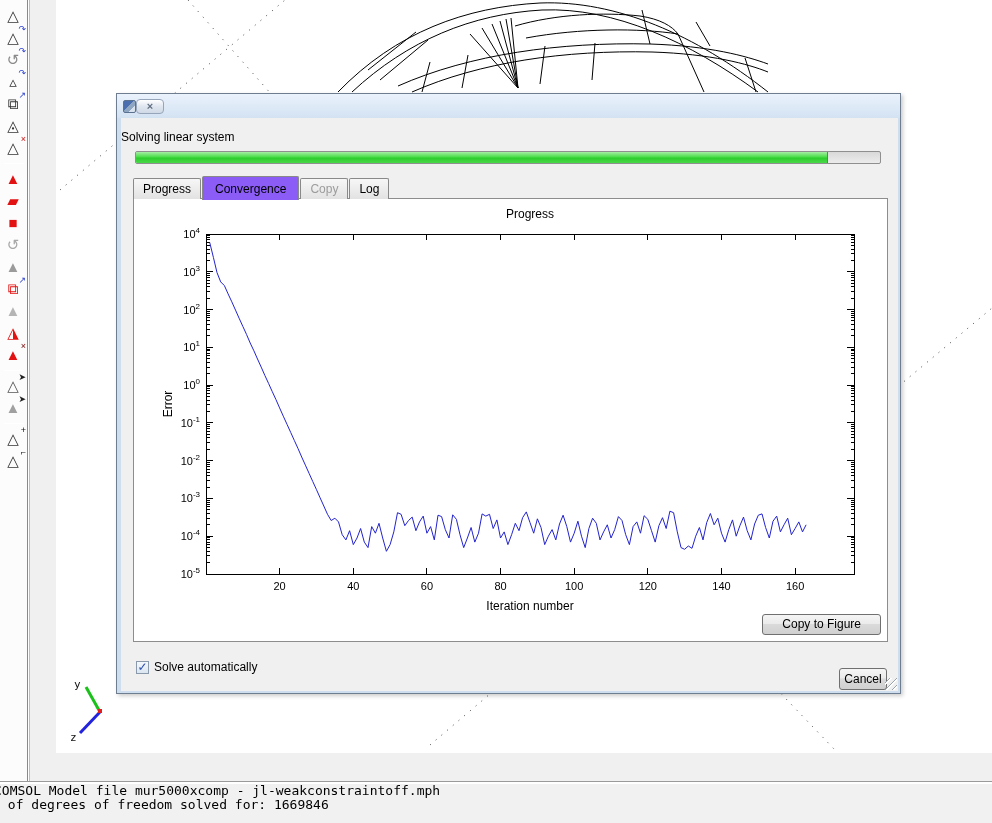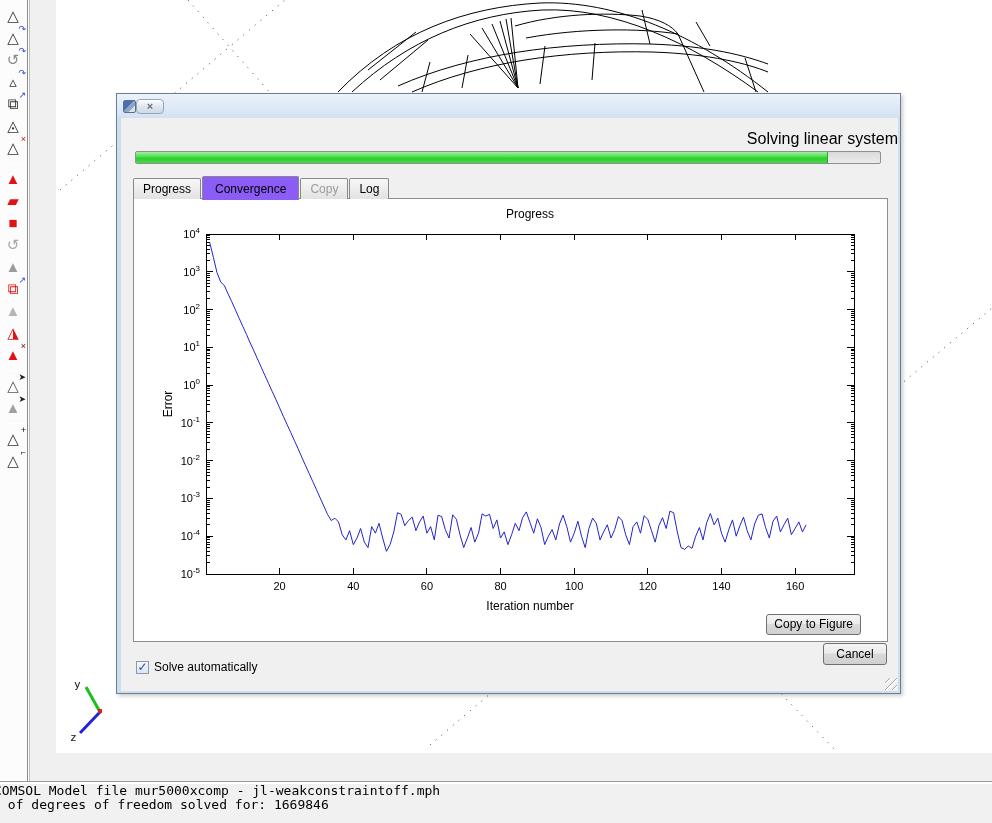--- a/index.html
+++ b/index.html
@@ -35,39 +35,39 @@
               background:linear-gradient(#eaf2fc,#d3e2f2); }
   .dlg-icon { width:13px; height:13px; border-radius:2px; flex:0 0 auto;
               background:linear-gradient(135deg,#4a6db0 0 45%, #8fa6c2 45% 70%, #d8e2ee 70%);
               border:1px solid #5a718f; }
   .dlg-title { flex:1; font-size:12px; color:#39475a; padding-left:6px; }
   .close-btn { width:28px; height:15px; border:1px solid #97a5bb; border-radius:4px;
                background:linear-gradient(#ffffff,#dfe6ef 50%,#cfd9e6);
                color:#5f6e80; font-size:11px; font-weight:bold; line-height:13px; text-align:center; cursor:default; }
   .client { position:absolute; left:4px; top:24px; width:777px; height:573px; background:#f0f0f0; }
 
-  .solve-status { position:absolute; left:0; top:12px; width:100%; text-align:right; font-size:16px; color:#000; }
+  .solve-status { position:absolute; left:0; top:12px; width:100%; text-align:left; font-size:12px; color:#000; }
   .pbar { position:absolute; left:14px; top:33px; width:746px; height:13px;
           border:1px solid #8f8f8f; border-radius:2px; background:linear-gradient(#d9d9d9,#ececec); overflow:hidden; }
   .pb-fill { height:100%; background:linear-gradient(#a5eea5,#4ade4a 45%,#2ecc2e 55%,#49d949); border-right:1px solid #2aa82a; }
 
   .tabs { position:absolute; left:12px; top:58px; height:23px; display:flex; align-items:flex-end; z-index:2; }
   .tab { font-size:12px; color:#000; padding:3px 9px 3px 9px; border:1px solid #898989; border-bottom:none;
          background:linear-gradient(#f7f7f7,#e2e2e2); margin-right:1px; cursor:default; border-radius:2px 2px 0 0; }
   .tab.active { background:#8b5cf6; padding:5px 12px 4px 12px; margin-bottom:-1px; position:relative; z-index:3; }
   .tab.disabled { color:#9c9c9c; }
 
   .panel { position:absolute; left:12px; top:80px; width:755px; height:444px; background:#ffffff; border:1px solid #8d8d8d; }
   .plot-title { position:absolute; left:72px; top:8px; width:648px; text-align:center; font-size:12px; color:#000; }
   .chart-svg { position:absolute; left:0; top:24px; }
-  .copy-btn { position:absolute; right:26px; bottom:6px; height:21px; padding:0 7px; font-size:12px; line-height:19px; }
+  .copy-btn { position:absolute; right:6px; bottom:6px; height:21px; padding:0 19px; font-size:12px; line-height:19px; }
 
   .btn { border:1px solid #707070; border-radius:3px; color:#000; text-align:center; cursor:default;
          background:linear-gradient(#f5f5f5,#ebebeb 45%,#dadada 50%,#d0d0d0); }
-  .cancel-btn { position:absolute; right:11px; bottom:26px; width:64px; height:22px; font-size:12px; line-height:20px; }
+  .cancel-btn { position:absolute; right:11px; bottom:1px; width:48px; height:22px; font-size:12px; line-height:20px; }
 
   .checkbox-wrap { position:absolute; left:15px; bottom:17px; display:flex; align-items:center; }
   .cb-box { width:13px; height:13px; border:1px solid #8a9aac; background:linear-gradient(#f4f8fc,#dbe6f1);
             font-size:12px; line-height:11px; text-align:center; color:#2b4fae; cursor:default; }
   .cb-label { margin-left:5px; font-size:12px; color:#000; }
 
   .grip { position:absolute; right:1px; bottom:1px; width:12px; height:12px;
           background:repeating-linear-gradient(135deg, rgba(0,0,0,0) 0 3px, #9aa4ae 3px 4px, #ffffff 4px 5px); }
 </style>
 </head>

